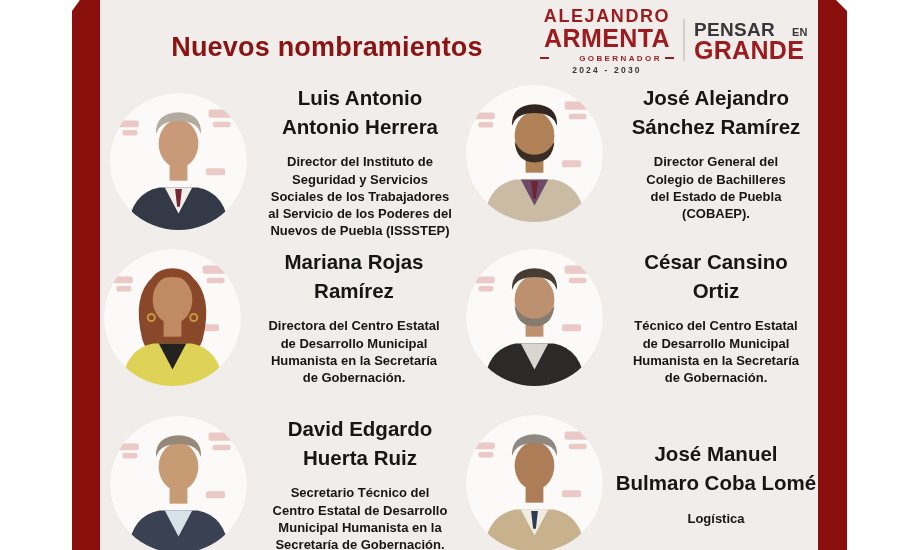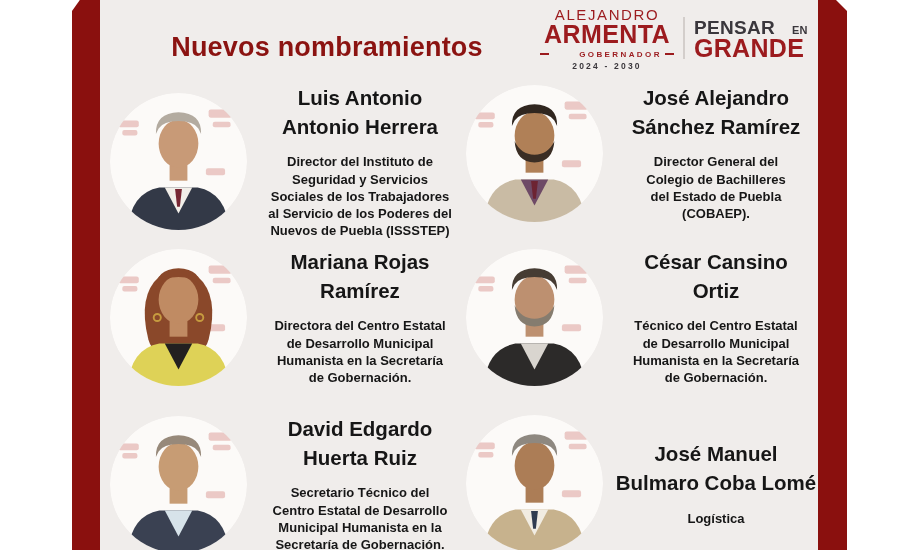--- a/index.html
+++ b/index.html
@@ -21,37 +21,37 @@
 
   .title {
     position:absolute; left:50px; top:16px; width:322px; margin:16px;
     text-align:center; font-size:27px; font-weight:bold;
     color:var(--title_red,#8b1311); letter-spacing:.2px;
   }
 
   
   .brand { position:absolute; left:440px; top:6px; display:flex; align-items:center; gap:9px; }
   .brand-armenta { width:134px; text-align:center; color:var(--brand_red,#9c1b1e); }
-  .b-line1 { font-size:15px; font-weight:normal; letter-spacing:1.6px; }
+  .b-line1 { font-size:18px; font-weight:bold; letter-spacing:1.6px; }
   .b-line2 { font-size:25px; font-weight:bold; letter-spacing:.4px; line-height:.95; }
   .b-role  { display:flex; align-items:center; justify-content:center; gap:3px; margin-top:3px; }
   .b-role .rule { width:15px; height:2px; background:var(--brand_red,#9c1b1e); }
   .b-role-text { font-size:8px; font-weight:bold; letter-spacing:2.4px;margin-left:27px; }
   .b-term { font-size:8.5px; font-weight:bold; letter-spacing:2.2px; color:var(--brand_dark,#3a373c); margin-top:2px; }
   .brand-divider { width:2px; height:42px; background:#d3cecb; }
   .brand-slogan { padding-top:2px; }
   .s-line1 { font-size:19px; font-weight:bold; color:var(--brand_dark,#3a373c); letter-spacing:.3px; line-height:1; }
   .s-small { font-size:11px; margin-left:17px; }
   .s-line2 { font-size:25px; font-weight:bold; color:var(--brand_red,#9c1b1e); letter-spacing:.3px; line-height:.95; }
 
   
   .card { position:absolute; display:flex; align-items:center; }
   .card.c1 { left:10px;  top:84px;  }
   .card.c2 { left:366px; top:84px;  }
-  .card.c3 { left:10px;  top:248px; }
+  .card.c3 { left:4px;  top:248px; }
   .card.c4 { left:366px; top:248px; }
   .card.c5 { left:10px;  top:415px; }
   .card.c6 { left:366px; top:415px; }
 
   .photo { width:137px; height:137px; flex:0 0 137px; border-radius:50%; overflow:hidden; }
   .avatar-svg { display:block; width:100%; height:100%; }
 
   .info { width:214px; margin-left:6px; text-align:center; color:var(--text_dark,#161616); }
   .name { font-size:20.5px; font-weight:bold; line-height:1.4; white-space:pre; }
   .role { margin-top:12px; font-size:13px; font-weight:bold; line-height:1.32; white-space:pre; }

